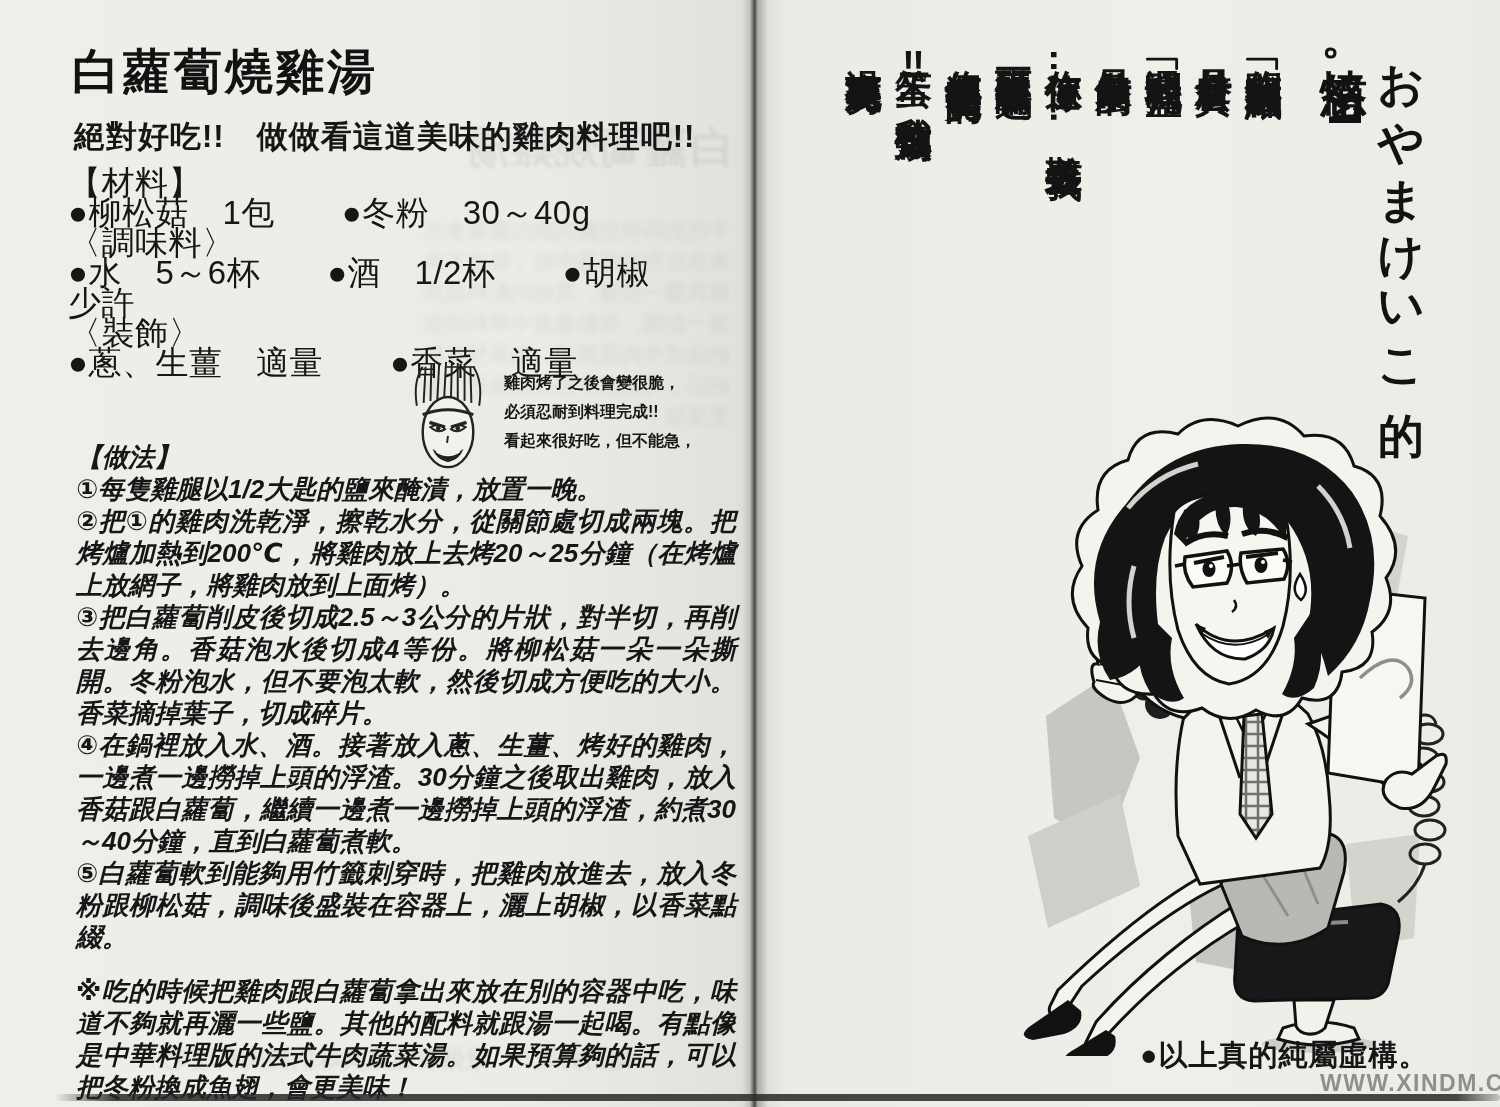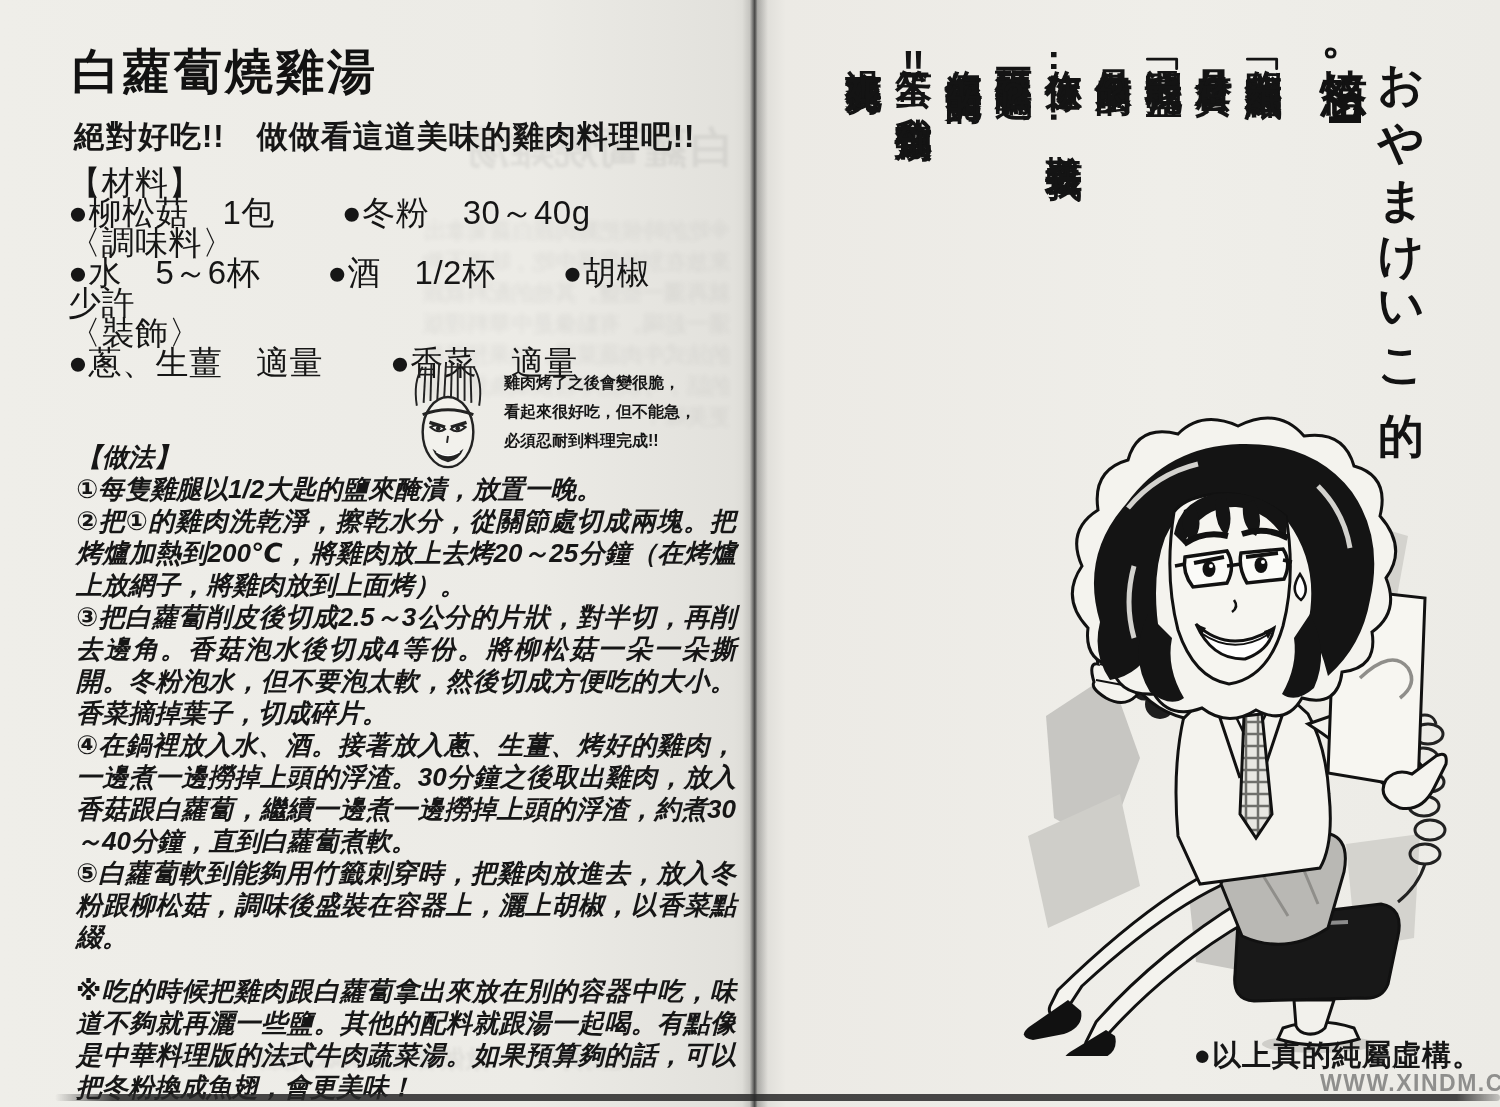--- a/index.html
+++ b/index.html
@@ -39,21 +39,21 @@
   .ghost.g2{left:410px;top:215px;width:320px;font-size:22px;line-height:31px;opacity:.06;filter:blur(2px);font-weight:700;}
   .ghost.g3{left:72px;top:1042px;width:560px;font-size:25px;opacity:.08;filter:blur(1.5px);}
   
   .vblock{position:absolute;writing-mode:vertical-rl;text-orientation:mixed;}
   .vblock p{margin:0;}
   .manga-title{left:1316px;top:32px;height:440px;
     font-size:46px;font-weight:900;line-height:57px;letter-spacing:5px;color:#121212;}
   .manga-speech{left:838px;top:40px;height:470px;
     font-size:37px;font-weight:800;line-height:50px;letter-spacing:2px;color:#141414;}
   .manga-footer{position:absolute;left:1140px;top:1036px;width:342px;margin:0;
-    font-size:29px;font-weight:800;text-align:right;letter-spacing:1px;}
+    font-size:29px;font-weight:800;text-align:left;letter-spacing:1px;}
   .watermark{position:absolute;left:1320px;top:1070px;margin:0;
     font-size:23px;font-weight:800;letter-spacing:1.5px;color:#8f8f8d;}
   .illustration{position:absolute;left:988px;top:416px;}
 </style>
 </head>
 <body>
 
 <div id="canvas">
 
   <div class="page-left">
@@ -94,22 +94,22 @@
         <path d="M27,69 Q35,64 42,71 Q35,76 27,69 Z" fill="#fff" stroke="#232323" stroke-width="2"></path>
         <path d="M63,69 Q55,64 48,71 Q55,76 63,69 Z" fill="#fff" stroke="#232323" stroke-width="2"></path>
         <circle cx="35" cy="70" r="2.4" fill="#232323"></circle>
           <circle cx="55" cy="70" r="2.4" fill="#232323"></circle>
         <path d="M45,78 L44,85" stroke="#232323" stroke-width="2" fill="none"></path>
         <path d="M29,91 Q45,104 61,91 Q57,102 45,105 Q33,102 29,91 Z" fill="#232323"></path>
         <path d="M33,94 Q45,102 57,94" stroke="#fff" stroke-width="1.6" fill="none"></path>
       </svg>
       <div class="tip-lines">
         <p>雞肉烤了之後會變很脆，</p>
+        <p>必須忍耐到料理完成!!</p>
         <p>看起來很好吃，但不能急，</p>
-        <p>必須忍耐到料理完成!!</p>
       </div>
     </div>
 
     <div class="steps-block">
       <p>【做法】</p>
       <p>①每隻雞腿以1/2大匙的鹽來醃漬，放置一晚。</p>
       <p>②把①的雞肉洗乾淨，擦乾水分，從關節處切成兩塊。把烤爐加熱到200℃，將雞肉放上去烤20～25分鐘（在烤爐上放網子，將雞肉放到上面烤）。</p>
       <p>③把白蘿蔔削皮後切成2.5～3公分的片狀，對半切，再削去邊角。香菇泡水後切成4等份。將柳松菇一朵一朵撕開。冬粉泡水，但不要泡太軟，然後切成方便吃的大小。香菜摘掉葉子，切成碎片。</p>
       <p>④在鍋裡放入水、酒。接著放入蔥、生薑、烤好的雞肉，一邊煮一邊撈掉上頭的浮渣。30分鐘之後取出雞肉，放入香菇跟白蘿蔔，繼續一邊煮一邊撈掉上頭的浮渣，約煮30～40分鐘，直到白蘿蔔煮軟。</p>
       <p>⑤白蘿蔔軟到能夠用竹籤刺穿時，把雞肉放進去，放入冬粉跟柳松菇，調味後盛裝在容器上，灑上胡椒，以香菜點綴。</p>

